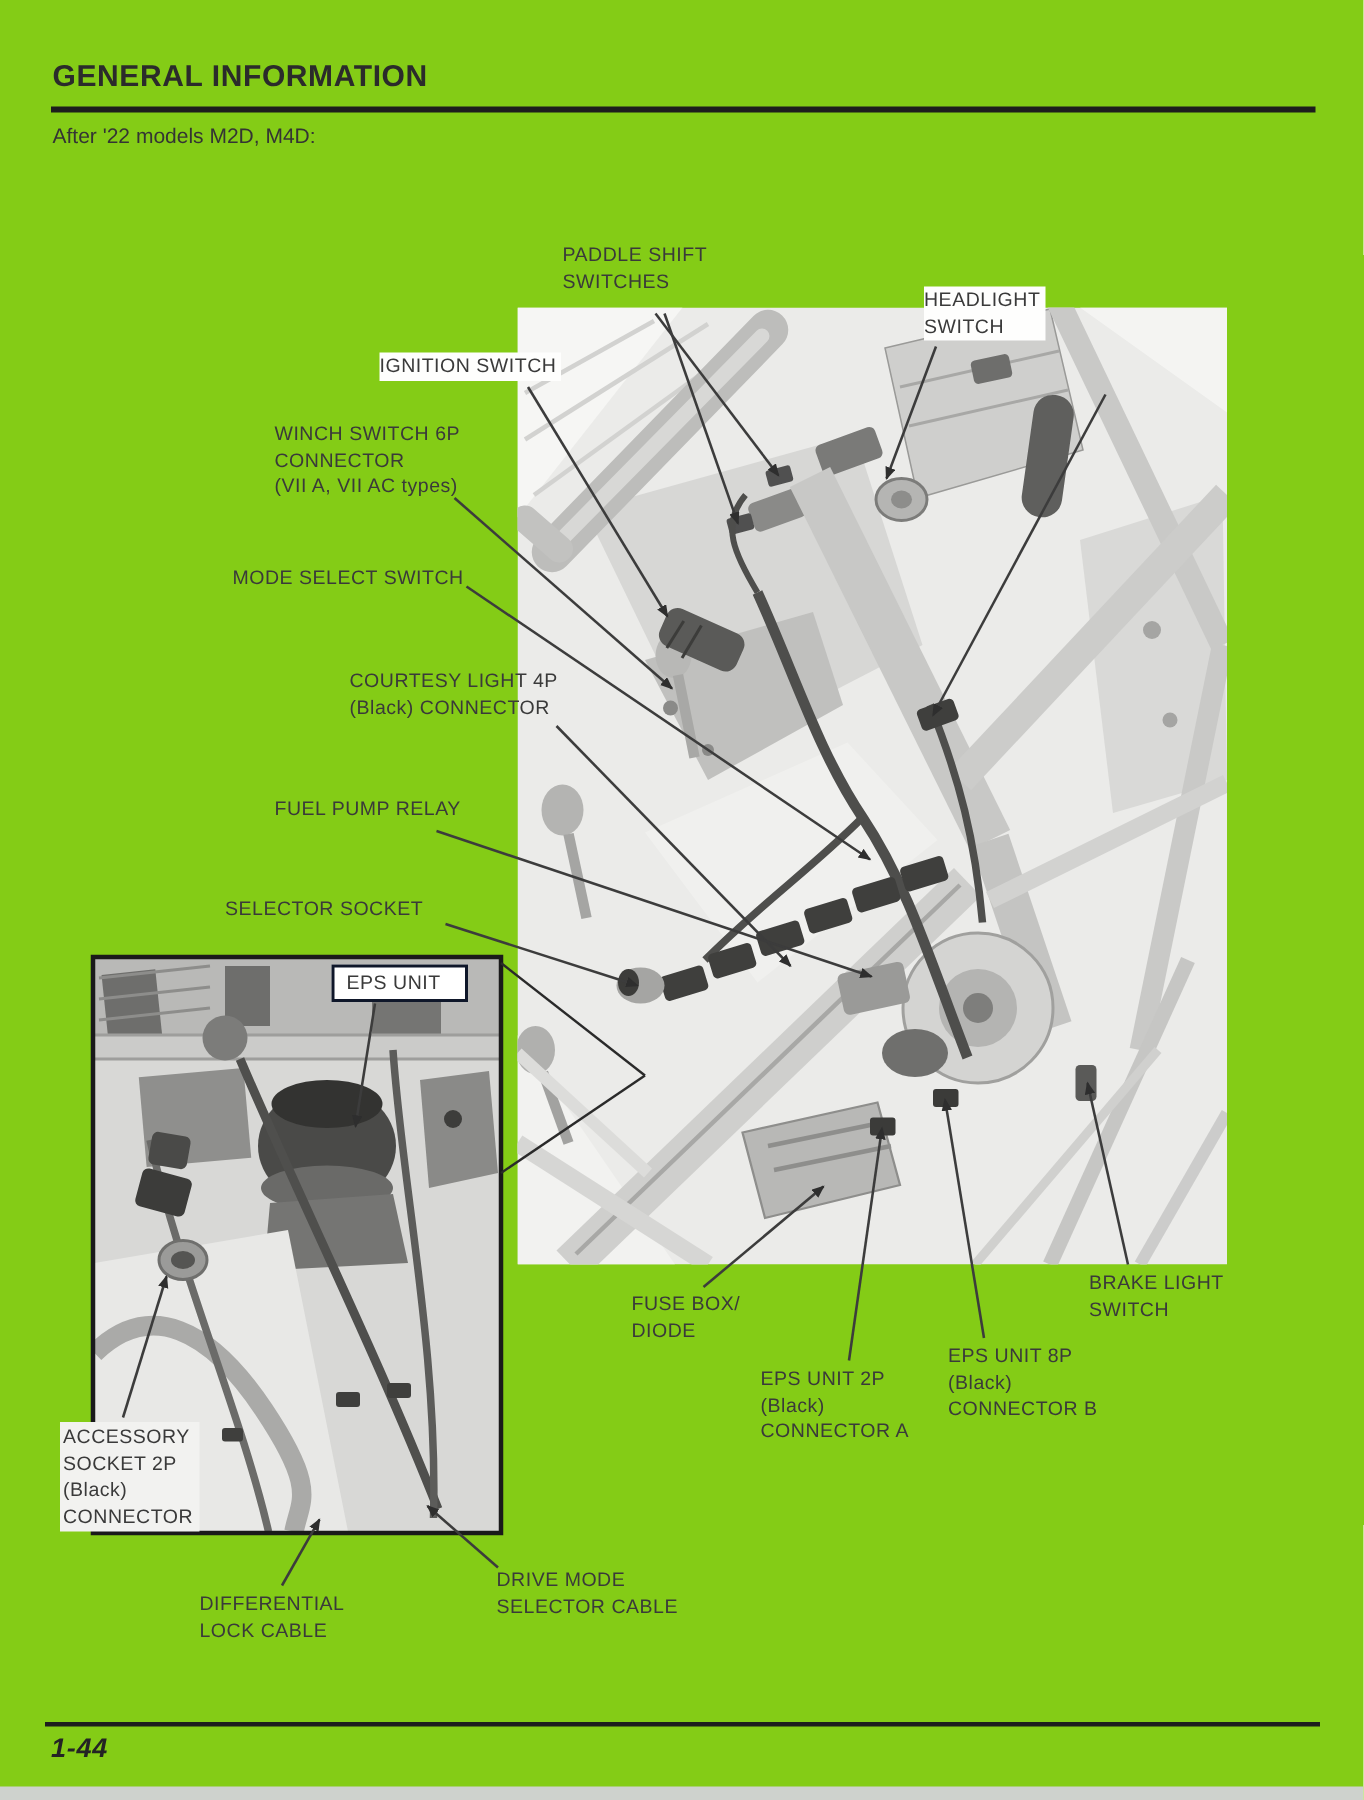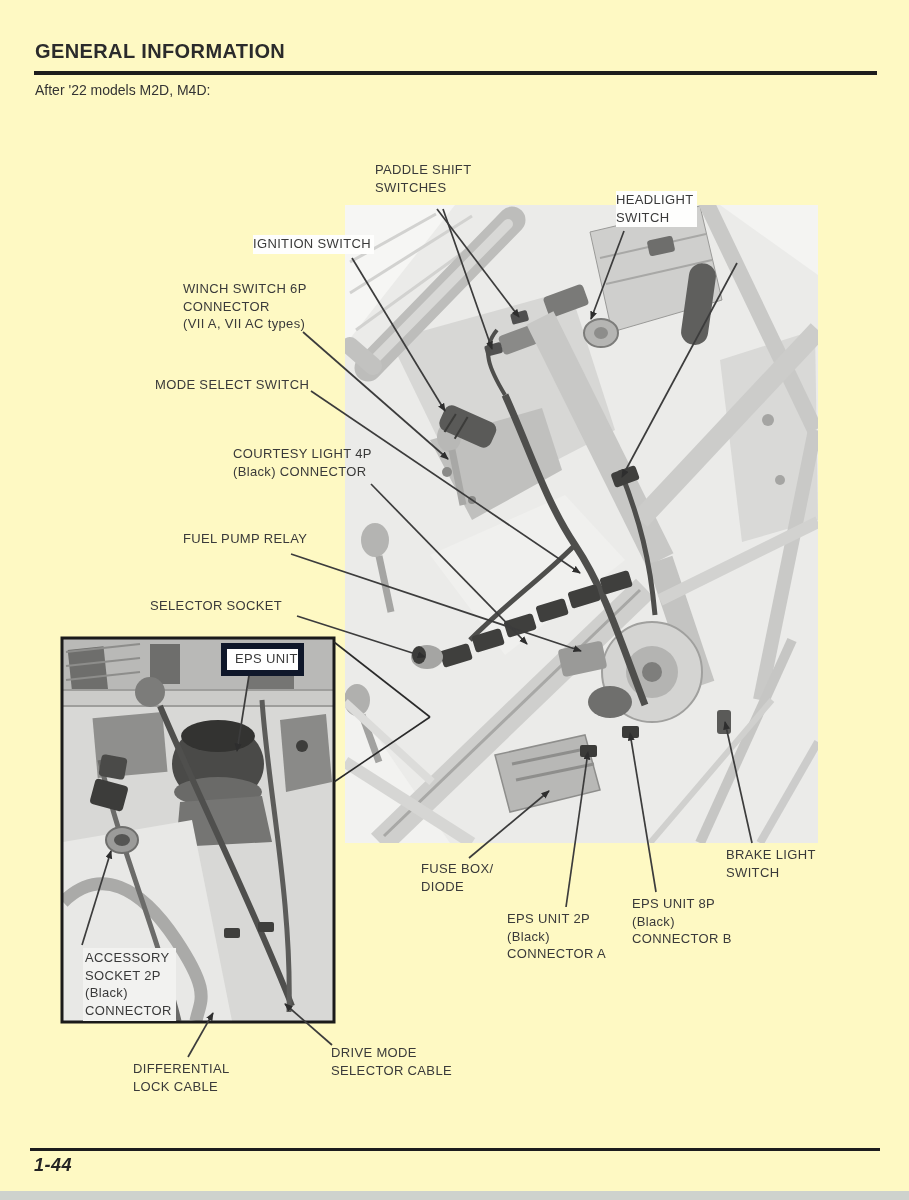--- a/index.html
+++ b/index.html
@@ -1,35 +1,35 @@
 <!DOCTYPE html>
 <html><head>
 <meta charset="utf-8">
 <style>
   html,body{margin:0;padding:0;background:#ffffff;}
   .page{
-    position:relative;width:909px;height:1200px;background:#fef9c3;
+    position:relative;width:909px;height:1200px;background:#84cc16;
     font-family:"Liberation Sans",sans-serif;color:#333;overflow:hidden;
   }
   .hdr-title{
     position:absolute;left:35px;top:40px;font-size:20px;font-weight:bold;
     letter-spacing:.4px;color:#2b2b2b;margin:0;
   }
   .hdr-rule{position:absolute;left:34px;top:71px;width:843px;height:4px;background:#1d1d1d;}
   .subtitle{
     position:absolute;left:35px;top:82px;font-size:14px;font-weight:normal;color:#343434;
   }
   .fig-svg{position:absolute;left:0;top:0;width:909px;height:1200px;}
   .callout{
     position:absolute;font-size:13px;line-height:1.35;letter-spacing:.35px;
     color:#3a3a3a;white-space:pre-line;
   }
   .callout.onwhite{background:#fefefd;padding:0 3px 1px 0;}
   .callout.boxed{
-    background:#ffffff;border:6px solid #0f172a;padding:1px 0 2px 8px;
+    background:#ffffff;border:2px solid #0f172a;padding:1px 16px 2px 8px;
     white-space:nowrap;
   }
   .callout.patch{background:#f2f2f0;padding:1px 4px 2px 2px;}
   .ftr-rule{position:absolute;left:30px;top:1148px;width:850px;height:3px;background:#1d1d1d;}
   .page-number{
     position:absolute;left:34px;top:1155px;font-size:18px;font-weight:bold;
     letter-spacing:.5px;color:#242424;font-style:italic;
   }
   .scan-band{position:absolute;left:0;top:1191px;width:909px;height:9px;background:#ced2cd;}
 </style>
@@ -259,21 +259,21 @@
   <div class="callout" style="left:421px;top:860px;">FUSE BOX/
 DIODE</div>
   <div class="callout" style="left:507px;top:910px;">EPS UNIT 2P
 (Black)
 CONNECTOR A</div>
   <div class="callout" style="left:632px;top:895px;">EPS UNIT 8P
 (Black)
 CONNECTOR B</div>
   <div class="callout" style="left:726px;top:846px;">BRAKE LIGHT
 SWITCH</div>
-  <div class="callout patch" style="left:40px;top:948px;margin-left:43px;">ACCESSORY
+  <div class="callout patch" style="left:40px;top:948px;">ACCESSORY
 SOCKET 2P
 (Black)
 CONNECTOR</div>
   <div class="callout" style="left:133px;top:1060px;">DIFFERENTIAL
 LOCK CABLE</div>
   <div class="callout" style="left:331px;top:1044px;">DRIVE MODE
 SELECTOR CABLE</div>
 
   <div class="ftr-rule"></div>
   <div class="page-number">1-44</div>

